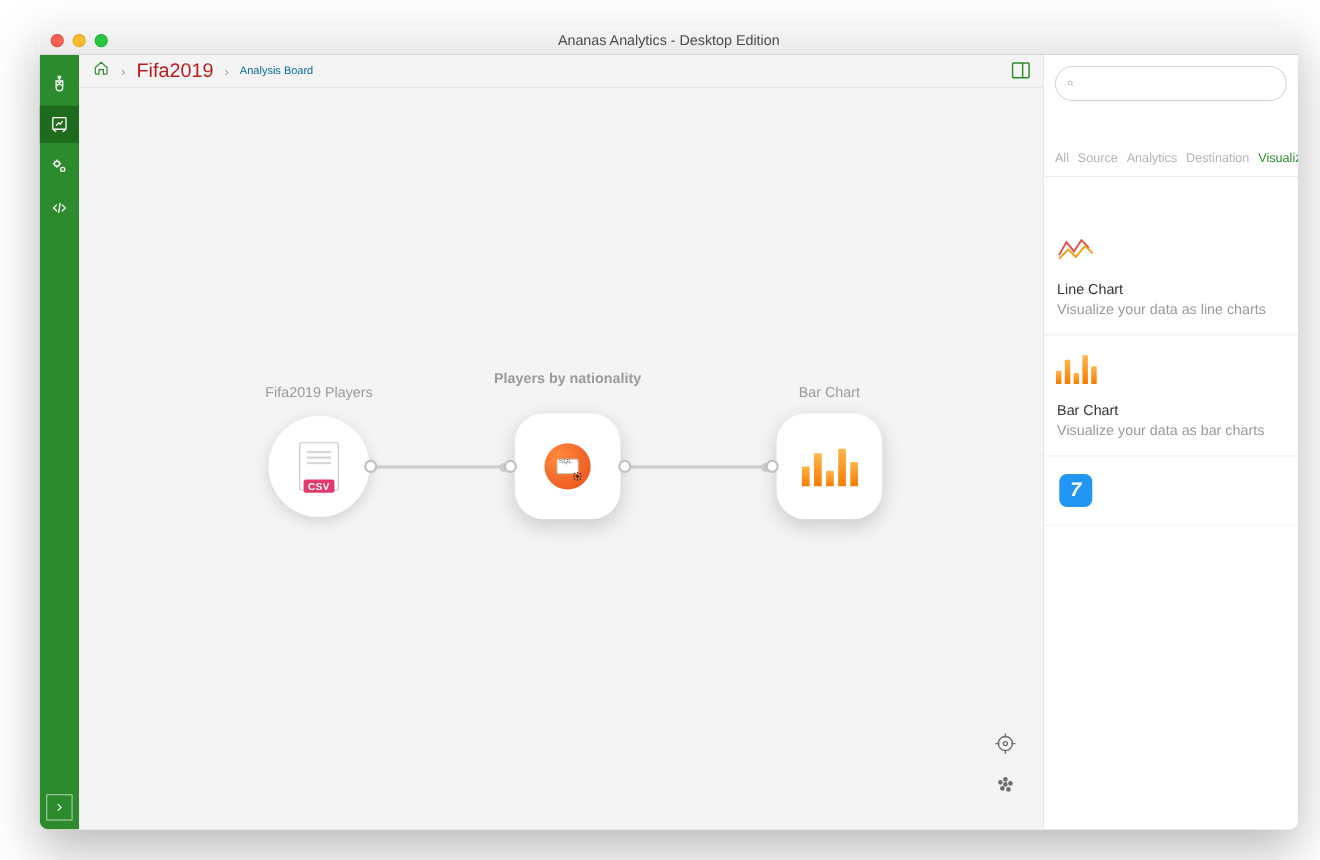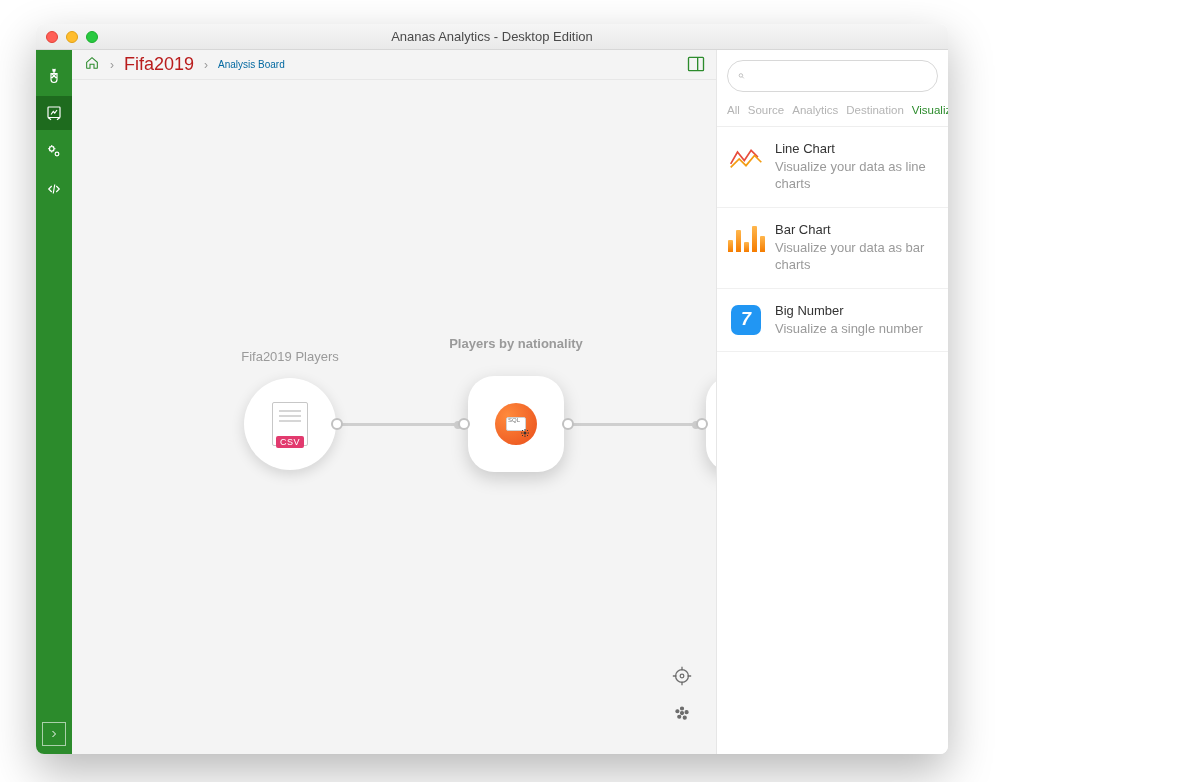--- a/index.html
+++ b/index.html
@@ -1,18 +1,18 @@
 <!DOCTYPE html>
 <html><head>
 <meta charset="utf-8">
 <style>
   * { box-sizing: border-box; margin: 0; padding: 0; font-family: -apple-system, BlinkMacSystemFont, "Segoe UI", Helvetica, Arial, sans-serif; }
   html, body { width: 1200px; height: 782px; overflow: hidden; background: transparent; }
   .window {
-    position: absolute; left: 36px; top: 24px; width: 912px; height: 730px;
+    position: absolute; left: 36px; top: 24px; width: 1144px; height: 730px;
     background: #fff; border-radius: 8px; box-shadow: 0 18px 45px rgba(0,0,0,0.28);
     display: flex; flex-direction: column; overflow: hidden;
   }
   .titlebar {
     height: 26px; background: linear-gradient(#f6f6f6,#e9e9e9);
     border-bottom: 1px solid #d7d7d7; display: flex; align-items: center;
     position: relative; flex: 0 0 auto;
   }
   .traffic { display: flex; gap: 8px; margin-left: 10px; }
   .tl { width: 12px; height: 12px; border-radius: 50%; }
@@ -46,21 +46,21 @@
   .canvas { flex: 1 1 auto; position: relative; background:#f4f4f4; overflow:hidden; }
 
   
   .node-label { position:absolute; width:140px; text-align:center; color:#9a9a9a; font-size:13px; line-height:1.25; }
   .node-circle { position:absolute; width:92px; height:92px; border-radius:50%; background:#fff; box-shadow:0 4px 14px rgba(0,0,0,0.14); display:flex; align-items:center; justify-content:center; cursor:grab; }
   .node-round { position:absolute; width:96px; height:96px; border-radius:26px; background:#fff; box-shadow:0 6px 18px rgba(0,0,0,0.18); display:flex; align-items:center; justify-content:center; cursor:grab; }
 
   .csv-icon { width:36px; height:44px; position:relative; }
   .csv-page { width:36px; height:44px; border:1.5px solid #c7c7c7; border-radius:2px; background:#fff; position:relative; }
   .csv-page::before { content:""; position:absolute; left:6px; right:6px; top:7px; height:2px; background:#d6d6d6; box-shadow: 0 5px 0 #d6d6d6, 0 10px 0 #d6d6d6; }
-  .csv-badge { position:absolute; bottom:-2px; left:4px; background:#e23a6e; color:#fff; font-size:9px; font-weight:400; padding:1px 4px; border-radius:2px; letter-spacing:0.5px;margin-top:16px; }
+  .csv-badge { position:absolute; bottom:-2px; left:4px; background:#e23a6e; color:#fff; font-size:9px; font-weight:700; padding:1px 4px; border-radius:2px; letter-spacing:0.5px;margin-top:16px; }
 
   .sql-icon { width:42px; height:42px; border-radius:50%; background: radial-gradient(circle at 30% 30%, #ff8a3c, #e94e1b); display:flex; align-items:center; justify-content:center; position:relative; }
   .sql-inner { width:20px; height:14px; background:#fff; border-radius:2px; border:1px solid #d0d0d0; position:relative; }
   .sql-inner::after { content:"SQL"; position:absolute; top:-1px; left:1px; font-size:6px; color:#777; }
   .sql-gear { position:absolute; right:6px; bottom:6px; width:12px; height:12px; }
 
   .bar-icon { display:flex; align-items:flex-end; gap:4px; height:36px; }
   .bar-icon span { width:7px; background:linear-gradient(#ffb74d,#f57c00); display:block; border-radius:1px 1px 0 0; }
 
   .port { position:absolute; width:12px; height:12px; border-radius:50%; background:#fff; border:2px solid #c1c1c1; }
@@ -68,32 +68,32 @@
   
   .canvas-btn { position:absolute; right:20px; width:28px; height:28px; display:flex; align-items:center; justify-content:center; cursor:pointer; color:#6d6d6d; }
   .canvas-btn svg { width:22px; height:22px; stroke:#6d6d6d; fill:none; stroke-width:1.4; }
 
   
   .preview-bar { height:26px; background:#fff; border-top:1px solid #e3e3e3; display:flex; align-items:center; padding:0 10px; font-size:12px; color:#777; position:relative; }
   .preview-up { position:absolute; right:8px; top:4px; width:18px; height:18px; background:#2c8b2c; display:flex; align-items:center; justify-content:center; cursor:pointer; border-radius:2px; }
   .preview-up svg { width:12px; height:12px; stroke:#fff; fill:none; stroke-width:2; }
 
   
-  .rightpanel { width:232px; background:#fff; border-left:1px solid #e6e6e6; display:flex; flex-direction:column; }
+  .rightpanel { width:232px; background:#fff; border-left:1px solid #e6e6e6; display:flex; flex-direction:column;gap:34px; }
   .search-wrap { padding:10px 10px 6px; }
   .search { display:flex; align-items:center; height:32px; border:1px solid #d8d8d8; border-radius:16px; padding:0 10px; gap:6px; }
   .search svg { width:14px; height:14px; stroke:#9a9a9a; fill:none; stroke-width:2; }
   .search input { border:none; outline:none; flex:1; font-size:13px; background:transparent; }
 
   .filters { display:flex; gap:8px; padding: 6px 10px 10px; font-size:11.5px; color:#b4b4b4; justify-content:space-between; border-bottom:1px solid #eee; }
   .filters span { cursor:pointer; }
   .filters span.active { color:#2c8b2c; font-weight:500; }
 
   .viz-list { flex:1; overflow:auto; }
-  .viz-item { display:flex; gap:12px; padding:14px 12px; border-bottom:1px solid #f0f0f0; cursor:grab; align-items:flex-start; }
+  .viz-item { display:flex; gap:12px; padding:14px 12px; border-bottom:1px solid #f0f0f0; cursor:grab; align-items:flex-start;flex-direction:column; }
   .viz-icon { width:34px; height:34px; flex:0 0 auto; display:flex; align-items:center; justify-content:center; }
   .viz-title { font-size:13px; color:#333; margin-bottom:3px; }
   .viz-desc { font-size:13px; color:#9a9a9a; line-height:1.3; }
 
   .line-chart-icon svg { width:34px; height:26px; }
   .bar-chart-mini { display:flex; align-items:flex-end; gap:3px; height:26px; }
   .bar-chart-mini span { width:5px; background:linear-gradient(#ffb74d,#f57c00); border-radius:1px 1px 0 0; }
   .bignum { width:30px; height:30px; border-radius:7px; background:#2196f3; color:#fff; font-weight:800; font-size:18px; display:flex; align-items:center; justify-content:center; font-style:italic; }
 
   .edge { position:absolute; height:3px; background:#cfcfcf; }
@@ -271,21 +271,17 @@
           </div>
           <div>
             <div class="viz-title">Bar Chart</div>
             <div class="viz-desc">Visualize your data as bar charts</div>
           </div>
         </div>
         <div class="viz-item">
           <div class="viz-icon">
             <div class="bignum">7</div>
           </div>
-          <div>
-            <div class="viz-title">Big Number</div>
-            <div class="viz-desc">Visualize a single number</div>
-          </div>
         </div>
       </div>
     </div>
   </div>
 </div>
 
 </body></html>

